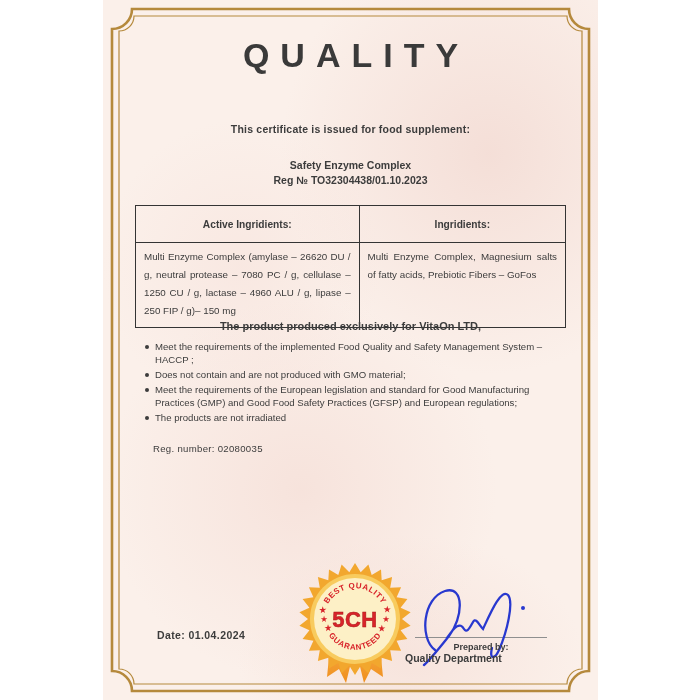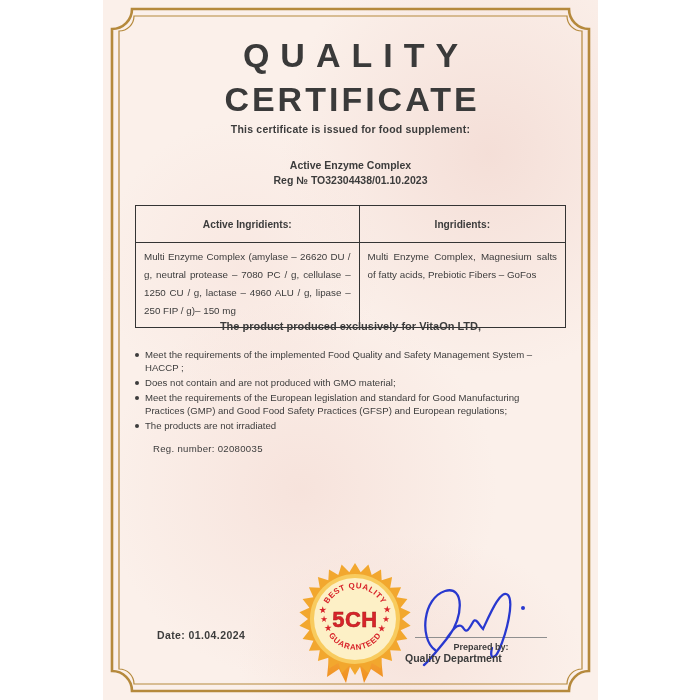--- a/index.html
+++ b/index.html
@@ -38,21 +38,21 @@
   .product{position:absolute;top:159px;width:100%;text-align:center;font-size:10.5px;font-weight:bold;}
   .regline{position:absolute;top:174px;width:100%;text-align:center;font-size:10.5px;font-weight:bold;}
 
   table.ing{position:absolute;left:32px;top:205px;width:431px;border-collapse:collapse;table-layout:fixed;padding-left:8px;}
   table.ing th,table.ing td{border:1.6px solid #343434;font-size:9.8px;}
   table.ing th{height:37px;font-weight:bold;text-align:center;font-size:10.2px;}
   table.ing td{padding:5px 8px 7px 8px;vertical-align:top;text-align:justify;line-height:18px;}
   table.ing col.c1{width:52%;} table.ing col.c2{width:48%;}
 
   .statement{position:absolute;top:320px;width:100%;text-align:center;font-size:11px;font-weight:bold;}
-  ul.reqs{position:absolute;left:32px;top:340px;width:422px;list-style:none;margin-top:8px;}
+  ul.reqs{position:absolute;left:42px;top:340px;width:422px;list-style:none;}
   ul.reqs li{display:flex;gap:6px;font-size:9.6px;line-height:13px;margin-bottom:2px;}
   ul.reqs .dot{flex:0 0 4px;width:4px;height:4px;border-radius:50%;background:#3c3c3c;margin-top:5px;}
 
   .regnum{position:absolute;left:50px;top:443px;font-size:9.6px;letter-spacing:.3px;}
 
   .badge{position:absolute;left:192px;top:561px;width:120px;height:132px;}
   .starburst{fill:var(--badge-gold);}
   .ring{fill:var(--badge-ring);}
   .cream{fill:var(--badge-cream);}
   .arc-text{font-size:8px;font-weight:bold;fill:var(--badge-red);letter-spacing:.6px;}
@@ -74,24 +74,23 @@
 
 <div class="stage">
   <div class="paper">
 
     <svg class="frame" viewBox="0 0 495 700">
       <path class="outer" d="M 29 9 H 466 A 20 20 0 0 0 486 29 V 671 A 20 20 0 0 0 466 691 H 29 A 20 20 0 0 0 9 671 V 29 A 20 20 0 0 0 29 9 Z"></path>
       <path class="inner" d="M 31 16 H 464 A 15 15 0 0 0 479 31 V 669 A 15 15 0 0 0 464 684 H 31 A 15 15 0 0 0 16 669 V 31 A 15 15 0 0 0 31 16 Z"></path>
     </svg>
 
     <div class="title l1">QUALITY</div>
-    <div class="title l2">CERTIFICATE</div>
 
     <div class="issued">This certificate is issued for food supplement:</div>
-    <div class="product">Active Enzyme Complex</div>
+    <div class="product">Safety Enzyme Complex</div>
     <div class="regline">Reg № TO32304438/01.10.2023</div>
 
     <table class="ing">
       <colgroup>
           <col class="c1">
           <col class="c2">
         </colgroup>
       <thead>
         <tr>
           <th>Active Ingridients:</th>

